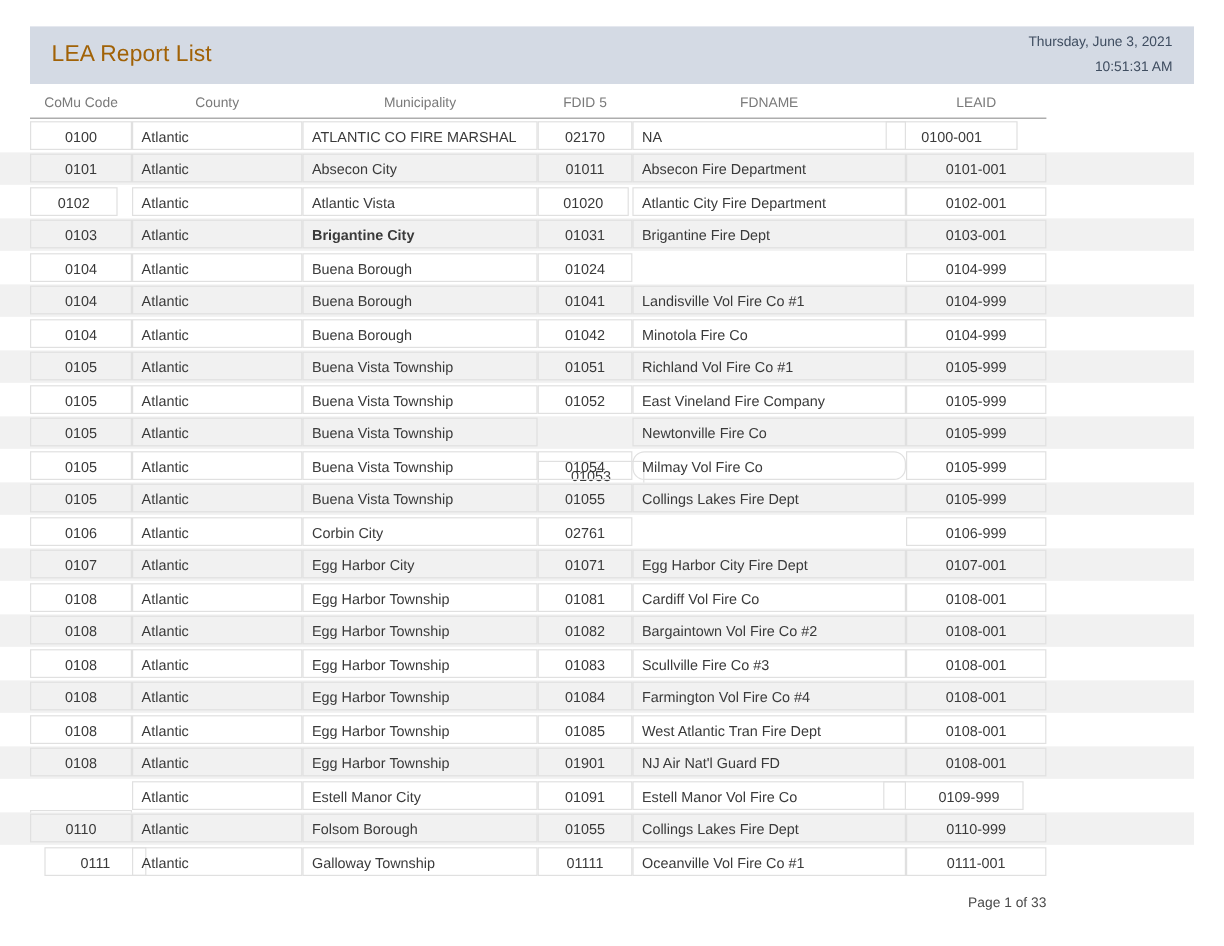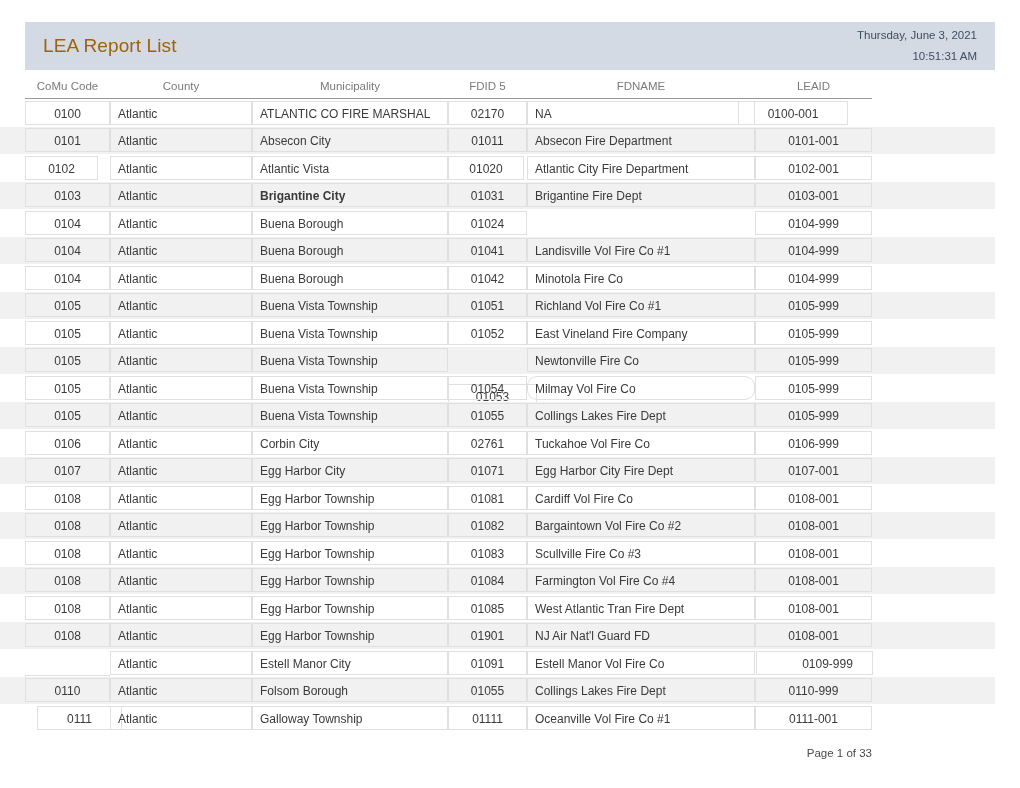--- a/index.html
+++ b/index.html
@@ -231,21 +231,20 @@
       <div class="cell txt" style="left: 252px; width: 196px;">Buena Vista Township</div>
       <div class="cell num" style="left: 448px; width: 79px;">01055</div>
       <div class="cell txt" style="left: 527px; width: 228px;">Collings Lakes Fire Dept</div>
       <div class="cell num" style="left: 755px; width: 117px;">0105-999</div>
     </div>
     <div class="row">
       <div class="cell num" style="left: 25px; width: 85px;">0106</div>
       <div class="cell txt" style="left: 110px; width: 142px;">Atlantic</div>
       <div class="cell txt" style="left: 252px; width: 196px;">Corbin City</div>
       <div class="cell num" style="left: 448px; width: 79px;">02761</div>
-      <div class="cell txt" style="left: 527px; width: 228px;">Tuckahoe Vol Fire Co</div>
       <div class="cell num" style="left: 755px; width: 117px;">0106-999</div>
     </div>
     <div class="row alt">
       <div class="cell num" style="left: 25px; width: 85px;">0107</div>
       <div class="cell txt" style="left: 110px; width: 142px;">Atlantic</div>
       <div class="cell txt" style="left: 252px; width: 196px;">Egg Harbor City</div>
       <div class="cell num" style="left: 448px; width: 79px;">01071</div>
       <div class="cell txt" style="left: 527px; width: 228px;">Egg Harbor City Fire Dept</div>
       <div class="cell num" style="left: 755px; width: 117px;">0107-001</div>
     </div>
@@ -296,21 +295,21 @@
       <div class="cell num" style="left: 448px; width: 79px;">01901</div>
       <div class="cell txt" style="left: 527px; width: 228px;">NJ Air Nat'l Guard FD</div>
       <div class="cell num" style="left: 755px; width: 117px;">0108-001</div>
     </div>
     <div class="row">
       <div class="cell num" style="left: 25px; width: 85px; margin-top: 24px;">0109</div>
       <div class="cell txt" style="left: 110px; width: 142px;">Atlantic</div>
       <div class="cell txt" style="left: 252px; width: 196px;">Estell Manor City</div>
       <div class="cell num" style="left: 448px; width: 79px;">01091</div>
       <div class="cell txt" style="left: 527px; width: 228px;">Estell Manor Vol Fire Co</div>
-      <div class="cell num" style="left: 756px; width: 117px; padding-left: 26px;">0109-999</div>
+      <div class="cell num" style="left: 736px; width: 117px; padding-left: 26px;">0109-999</div>
     </div>
     <div class="row alt">
       <div class="cell num" style="left: 25px; width: 85px;">0110</div>
       <div class="cell txt" style="left: 110px; width: 142px;">Atlantic</div>
       <div class="cell txt" style="left: 252px; width: 196px;">Folsom Borough</div>
       <div class="cell num" style="left: 448px; width: 79px;">01055</div>
       <div class="cell txt" style="left: 527px; width: 228px;">Collings Lakes Fire Dept</div>
       <div class="cell num" style="left: 755px; width: 117px;">0110-999</div>
     </div>
     <div class="row">

